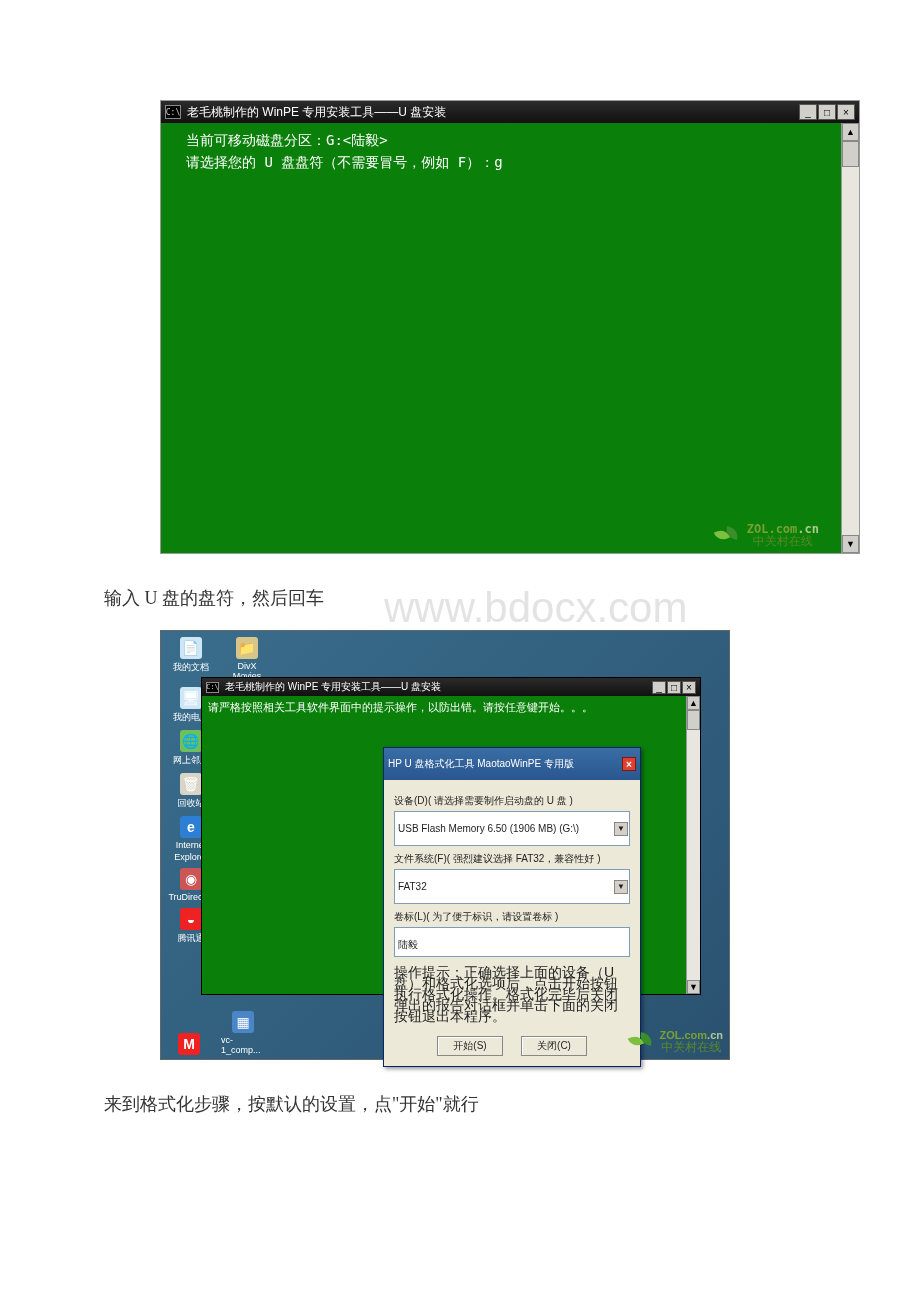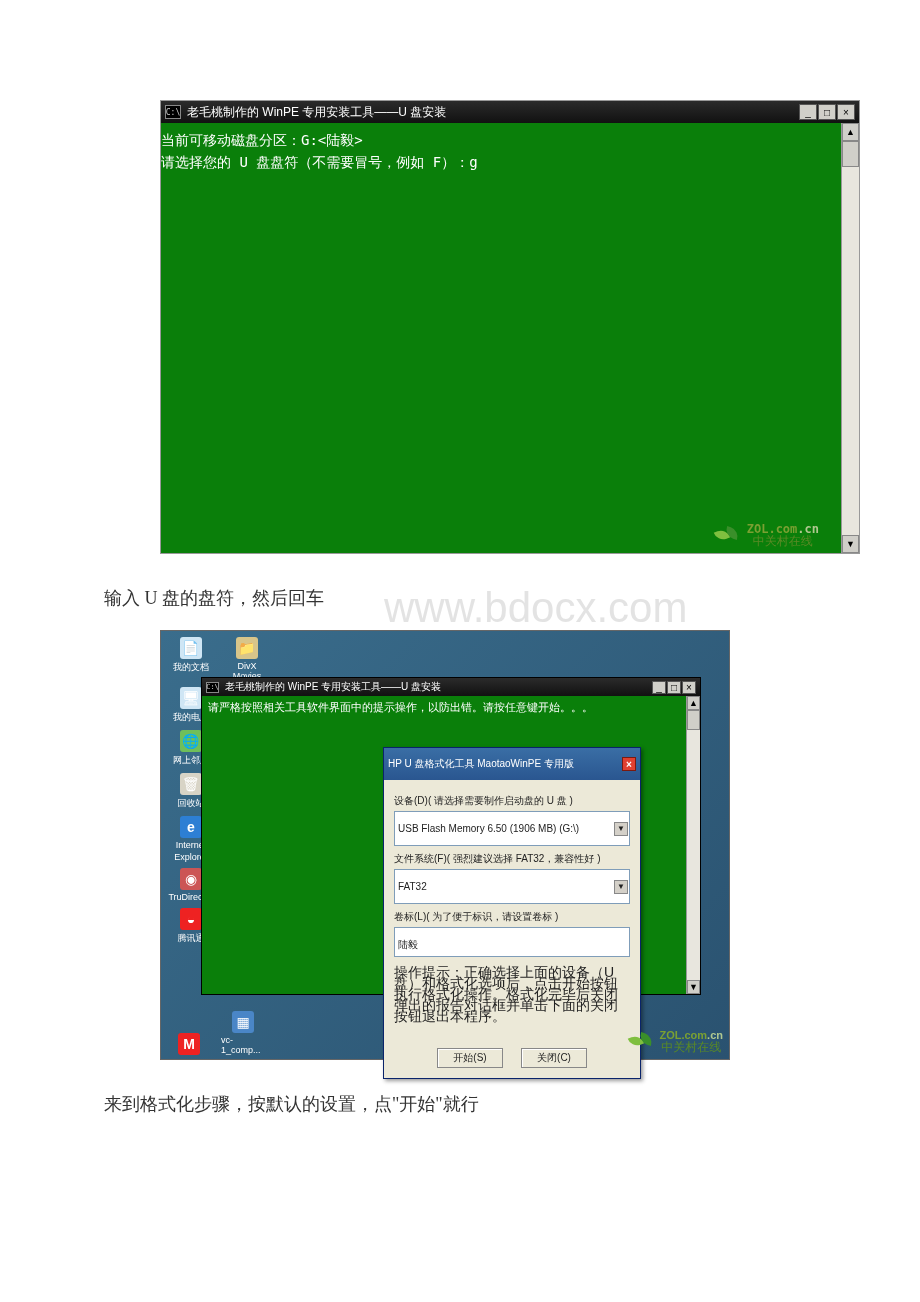--- a/index.html
+++ b/index.html
@@ -55,21 +55,21 @@
   }
   .console-area {
     display: flex;
     background: #fff;
   }
   .console {
     background: #0a7f0a;
     color: #fff;
     font-family: "SimSun", monospace;
     font-size: 14px;
-    padding: 6px 0;
+    padding: 6px 25px;
     flex: 1;
     min-height: 430px;
     position: relative;
   }
   .console-line { line-height: 22px; white-space: pre-wrap; }
   .scrollbar {
     width: 18px;
     background: #e8e6de;
     border-left: 1px solid #999;
     display: flex;
@@ -215,21 +215,21 @@
   }
   .dd-arrow {
     width: 14px; height: 14px;
     background: #d4d0c8;
     border: 1px solid #888;
     display: flex; align-items: center; justify-content: center;
     font-size: 8px;
     margin: -1px -2px -1px 0;
   }
   .dlg-hint { margin-top: 10px; font-size: 14px; line-height: 11px; color: #222; }
-  .dlg-btns { display: flex; justify-content: center; gap: 18px; margin-top: 26px; }
+  .dlg-btns { display: flex; justify-content: center; gap: 18px; margin-top: 14px; }
   .dlg-btn {
     width: 66px; height: 20px;
     background: #ece9d8;
     border: 1px solid #888;
     box-shadow: inset 1px 1px 0 #fff;
     font-size: 10px;
     display: flex; align-items: center; justify-content: center;
   }
   .zol2 {
     position: absolute;

